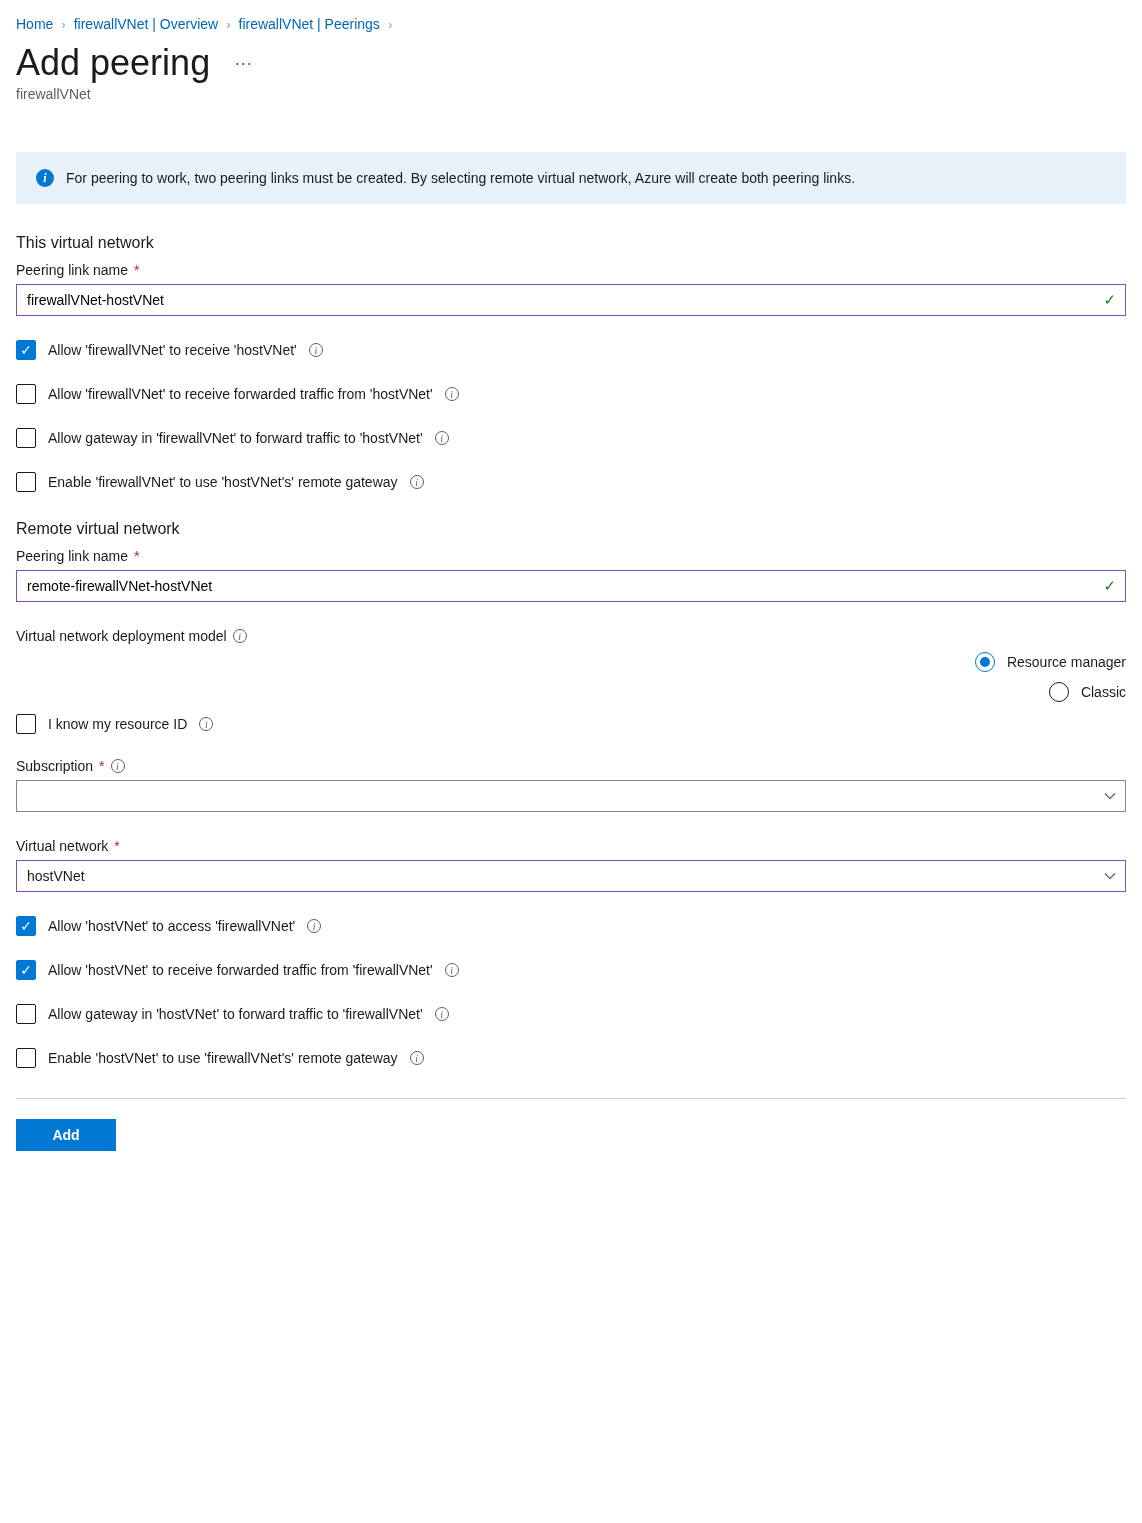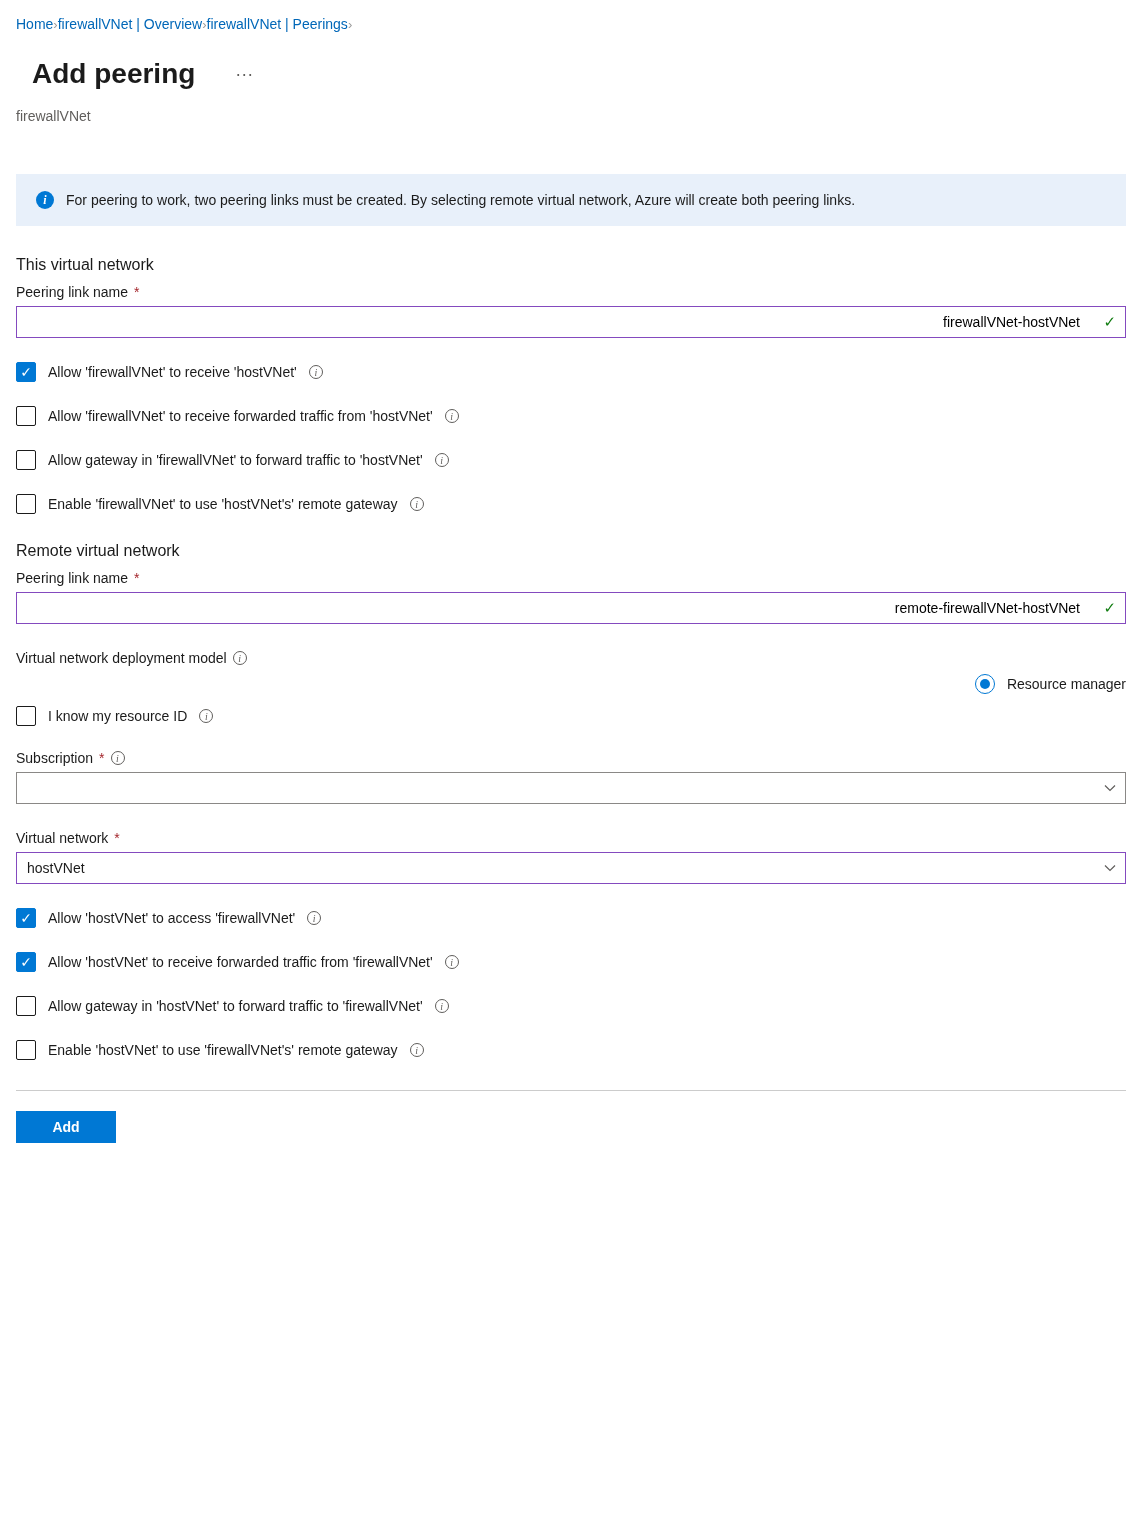--- a/index.html
+++ b/index.html
@@ -23,42 +23,43 @@
     font-size: 14px;
     color: var(--text-primary);
     background: #fff;
     width: 1142px;
   }
   
   .breadcrumbs {
     display: flex;
     align-items: center;
     flex-wrap: wrap;
+    gap: 8px;
     margin-bottom: 10px;
     color: var(--text-secondary);
   }
   .breadcrumbs a {
     color: var(--azure-link);
     text-decoration: none;
     font-size: 14px;
   }
   .breadcrumbs .sep {
     color: #999;
     font-size: 13px;
   }
   
   .title-row {
     display: flex;
     align-items: center;
     gap: 20px;
   }
   .page-title {
-    font-size: 28px;
-    font-weight: 700;
-    margin: 16px;
+    font-size: 36px;
+    font-weight: 400;
+    margin: 0;
     color: var(--text-primary);
   }
   .more-dots {
     color: var(--text-secondary);
     font-size: 18px;
     letter-spacing: 0;
     line-height: 1;
     cursor: pointer;
     padding: 4px;
   }
@@ -127,21 +128,20 @@
     padding: 7px 10px;
     font-size: 14px;
     border: 1px solid var(--border-gray);
     outline: none;
     background: #fff;
     height: 32px;
   }
   .text-input.valid {
     border-color: var(--purple-border);
     padding-right: 45px;
-    text-align: right;
   }
   .input-wrap {
     position: relative;
   }
   .valid-mark {
     position: absolute;
     right: 10px;
     top: 50%;
     transform: translateY(-50%);
     color: var(--valid-green);
@@ -338,20 +338,24 @@
   <div class="spacer-md"></div>
 
   <div class="field-label">
     <span>Virtual network deployment model</span>
     <span class="info-dot">i</span>
   </div>
   <div class="radio-row">
     <span class="radio checked"></span>
     <span class="lbl">Resource manager</span>
   </div>
+  <div class="radio-row">
+    <span class="radio"></span>
+    <span class="lbl">Classic</span>
+  </div>
 
   <div class="check-row" style="margin-top:12px">
     <span class="checkbox"></span>
     <span class="lbl">I know my resource ID</span>
     <span class="info-dot">i</span>
   </div>
 
   <div class="field-label">
     <span>Subscription</span>
       <span class="req">*</span>

